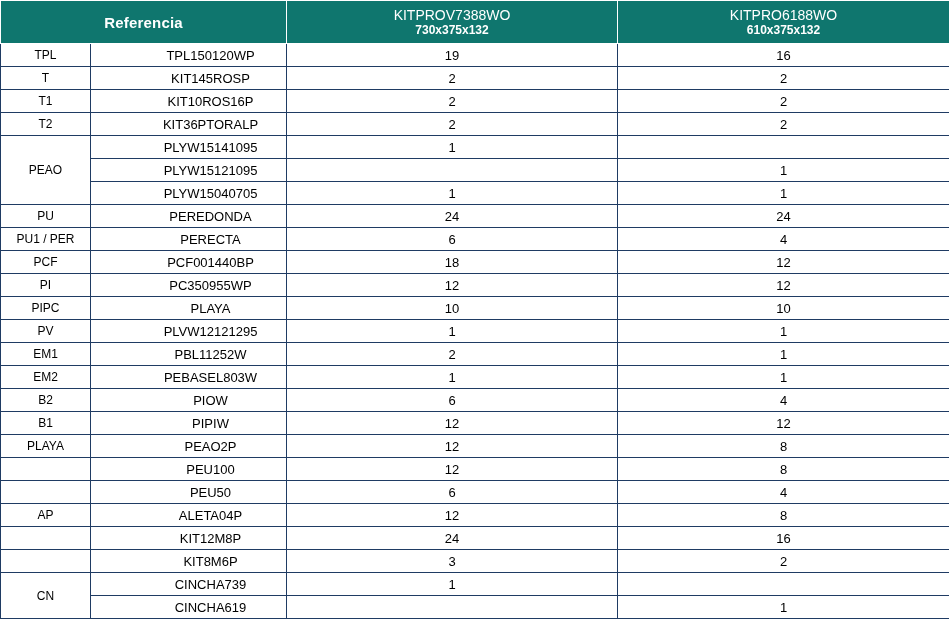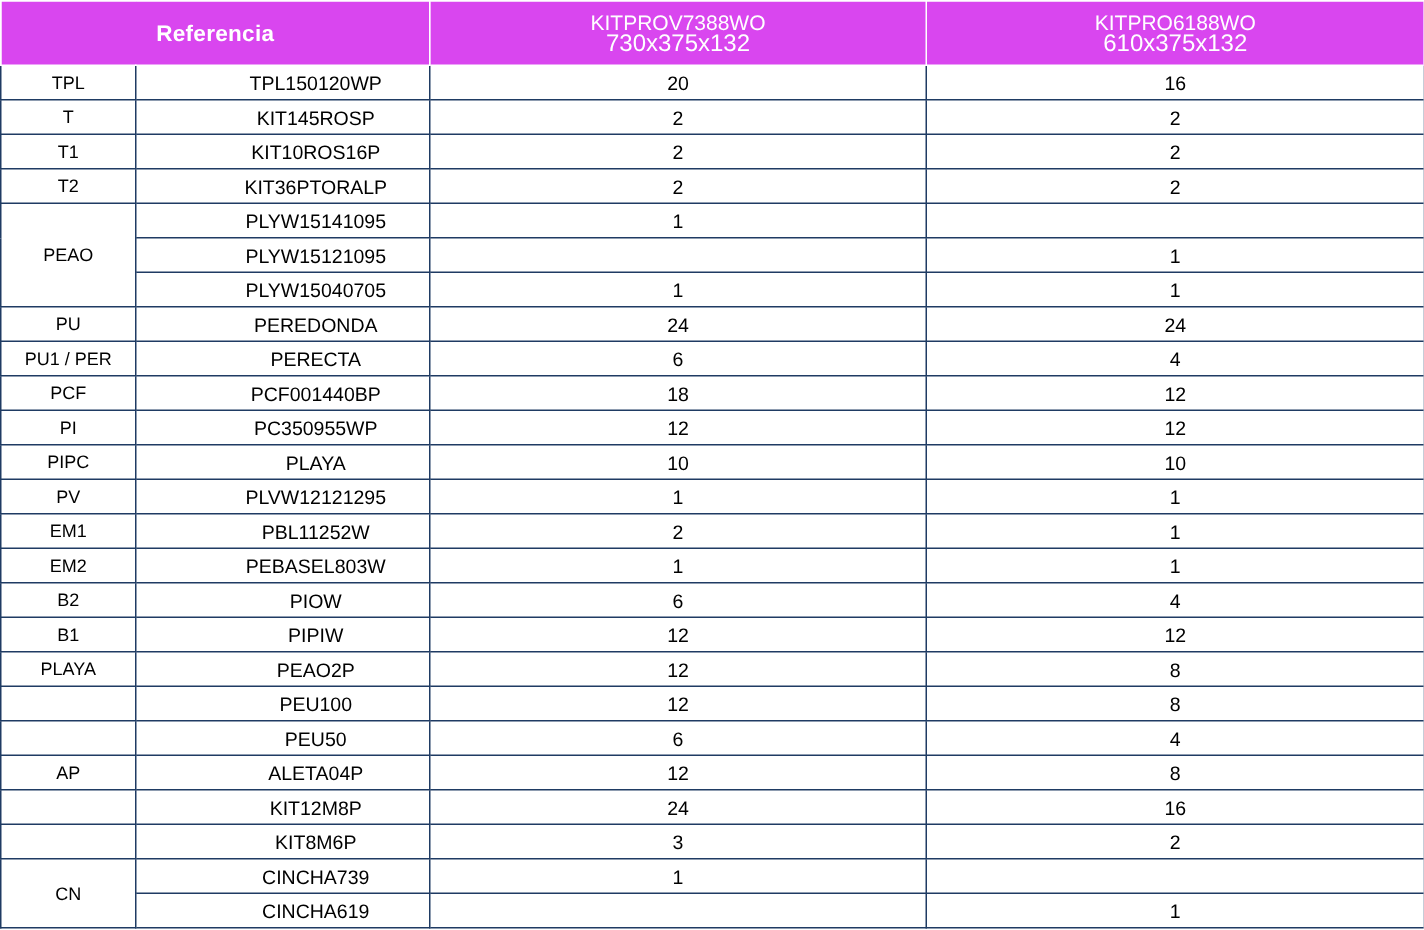--- a/index.html
+++ b/index.html
@@ -17,42 +17,42 @@
     border-collapse: collapse;
     table-layout: fixed;
     width: 949px;
   }
   col.c-code  { width: 90px; }
   col.c-ref   { width: 196px; }
   col.c-kit1  { width: 331px; }
   col.c-kit2  { width: 332px; }
 
   thead th {
-    background: #d946ef;
+    background: #0f766e;
     color: #ffffff;
     border: 1px solid #ffffff;
     padding: 0;
     height: 42px;
     vertical-align: middle;
     text-align: center;
   }
   thead th.ref-head {
     font-size: 15px;
     font-weight: bold;
     letter-spacing: 0.2px;
   }
   .kit-title {
     font-size: 14px;
     font-weight: normal;
     line-height: 16px;
     display: block;
   }
   .kit-sub {
-    font-size: 16px;
-    font-weight: normal;
+    font-size: 12px;
+    font-weight: bold;
     line-height: 14px;
     display: block;
   }
 
   tbody td {
     border: 1px solid #1f3b63;
     height: 21px;
     padding: 0 3px;
     font-size: 13px;
     color: #000000;
@@ -86,21 +86,21 @@
       <th>
         <span class="kit-title">KITPRO6188WO</span>
         <span class="kit-sub">610x375x132</span>
       </th>
     </tr>
   </thead>
   <tbody id="table-body">
       <tr>
         <td class="code-cell">TPL</td>
         <td class="ref-cell">TPL150120WP</td>
-        <td class="qty-cell">20</td>
+        <td class="qty-cell">19</td>
         <td class="qty-cell">16</td>
       </tr>
       <tr>
         <td class="code-cell">T</td>
         <td class="ref-cell">KIT145ROSP</td>
         <td class="qty-cell">2</td>
         <td class="qty-cell">2</td>
       </tr>
       <tr>
         <td class="code-cell">T1</td>

